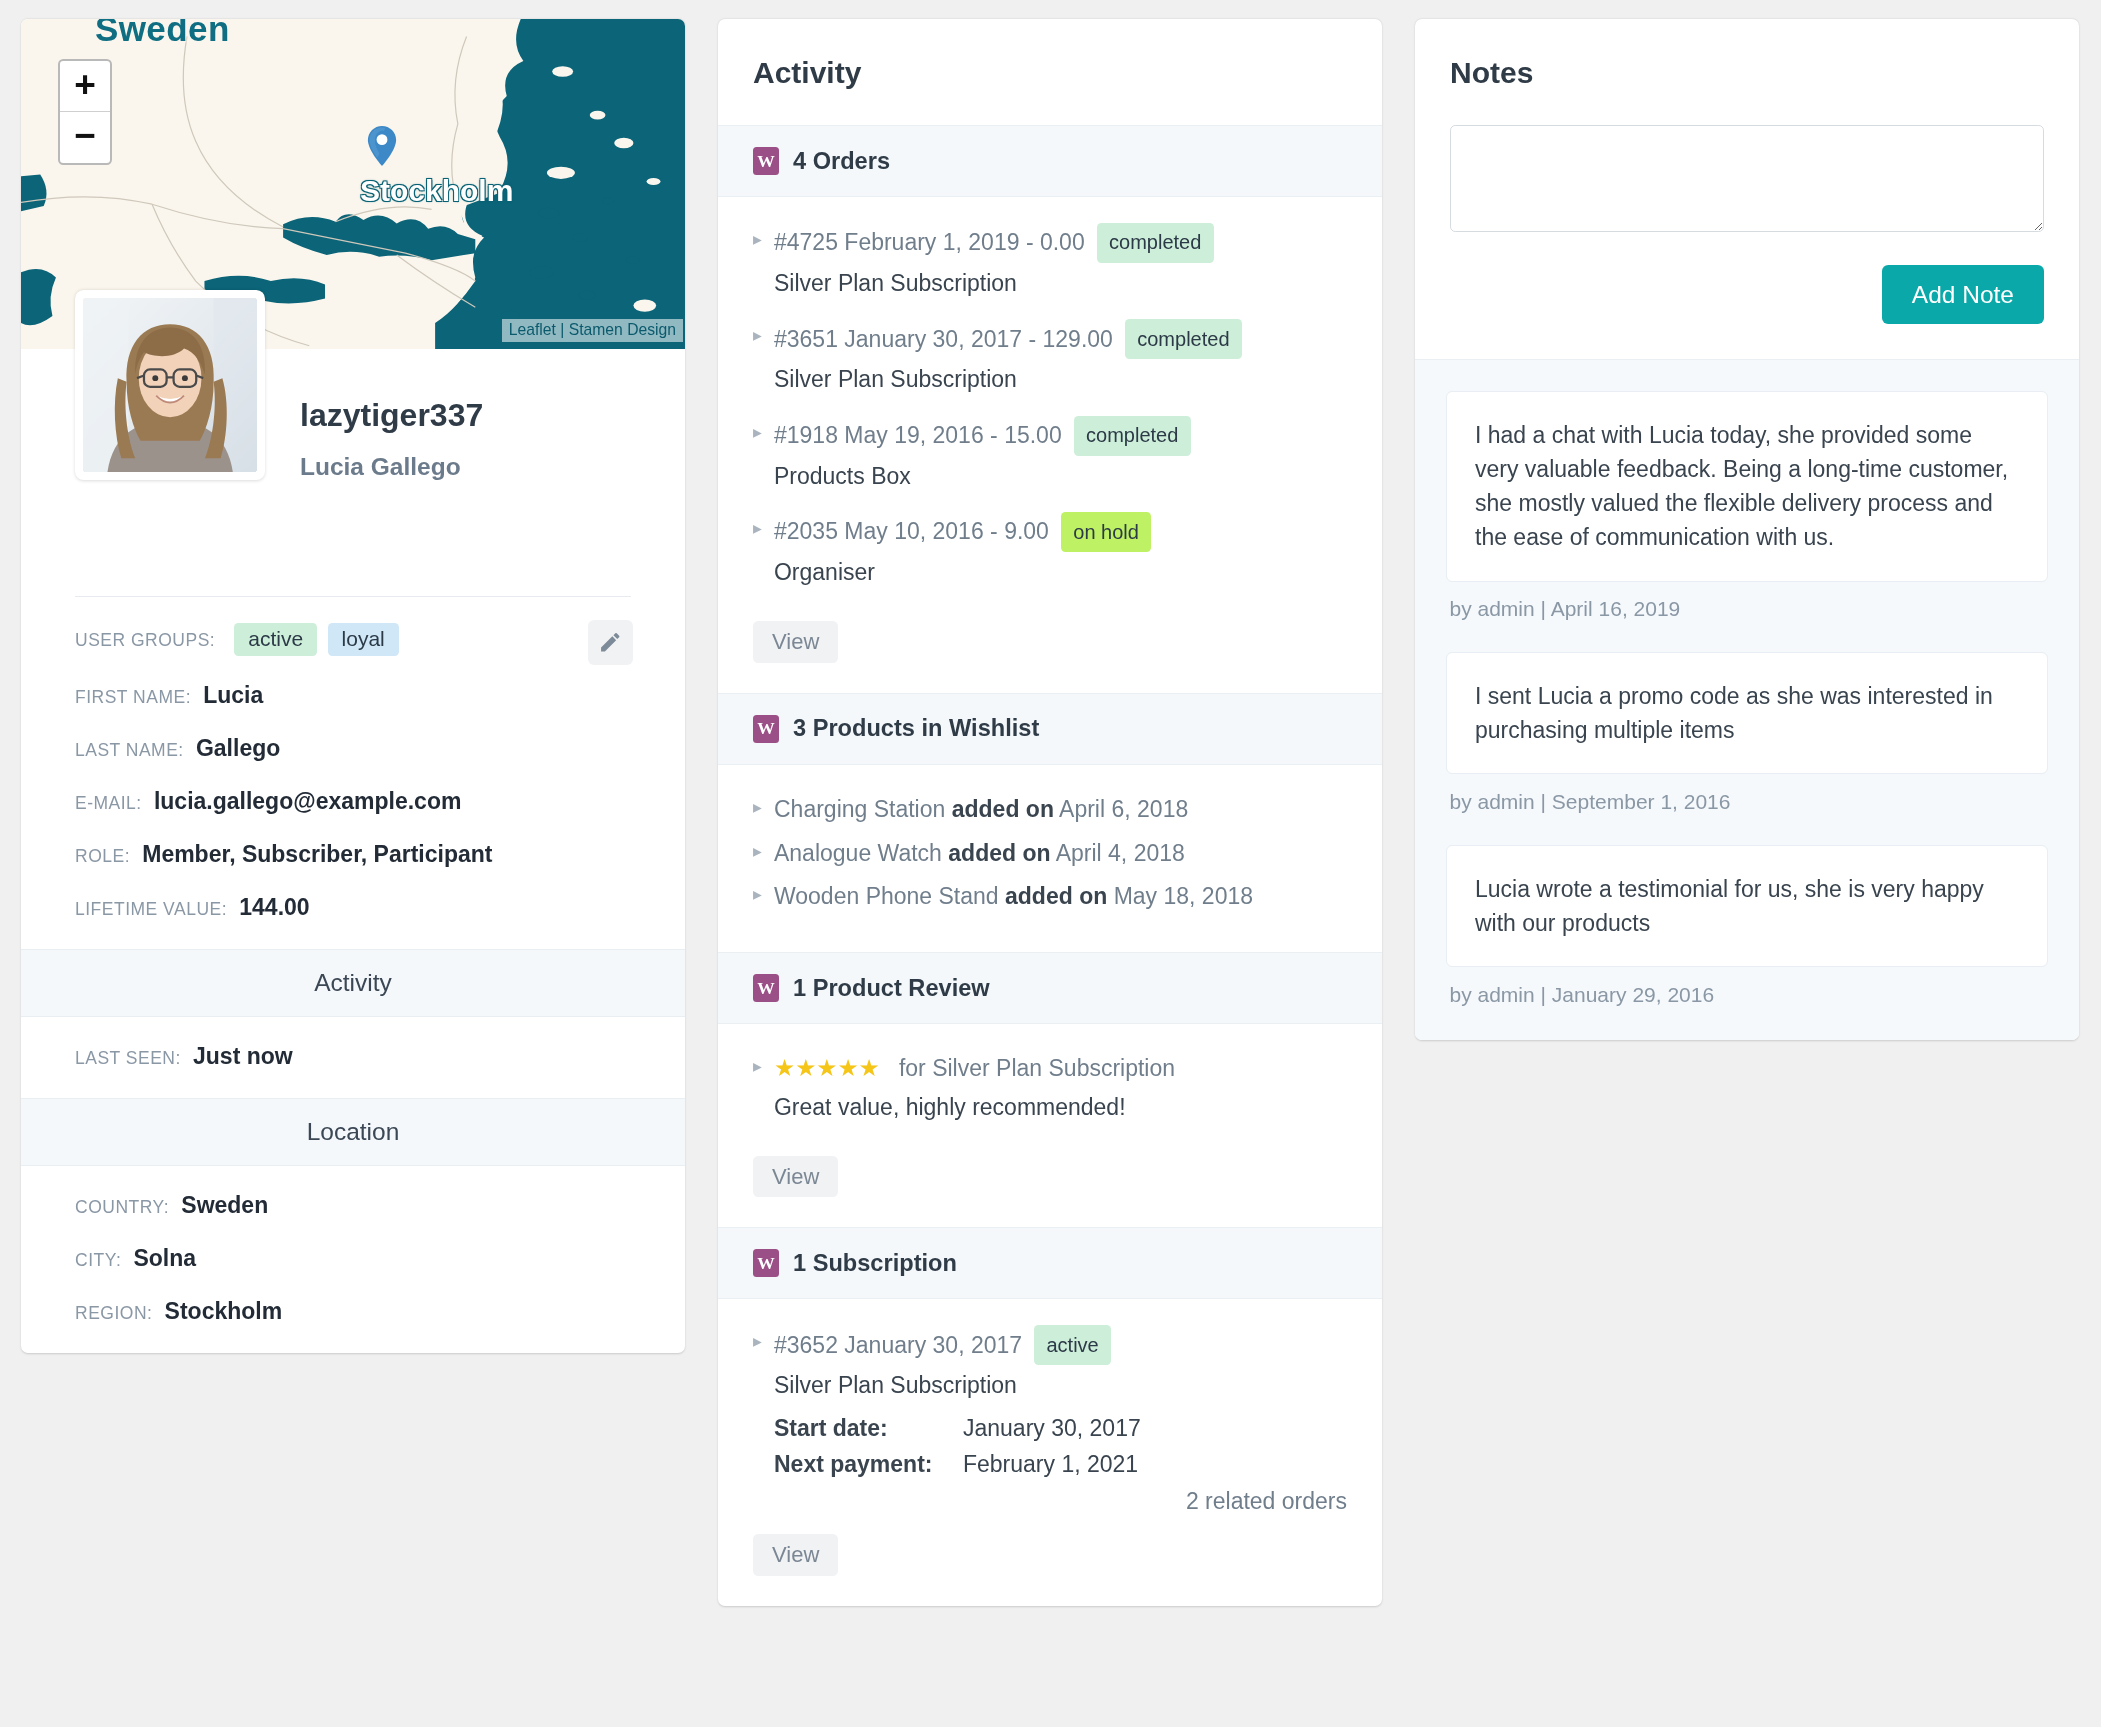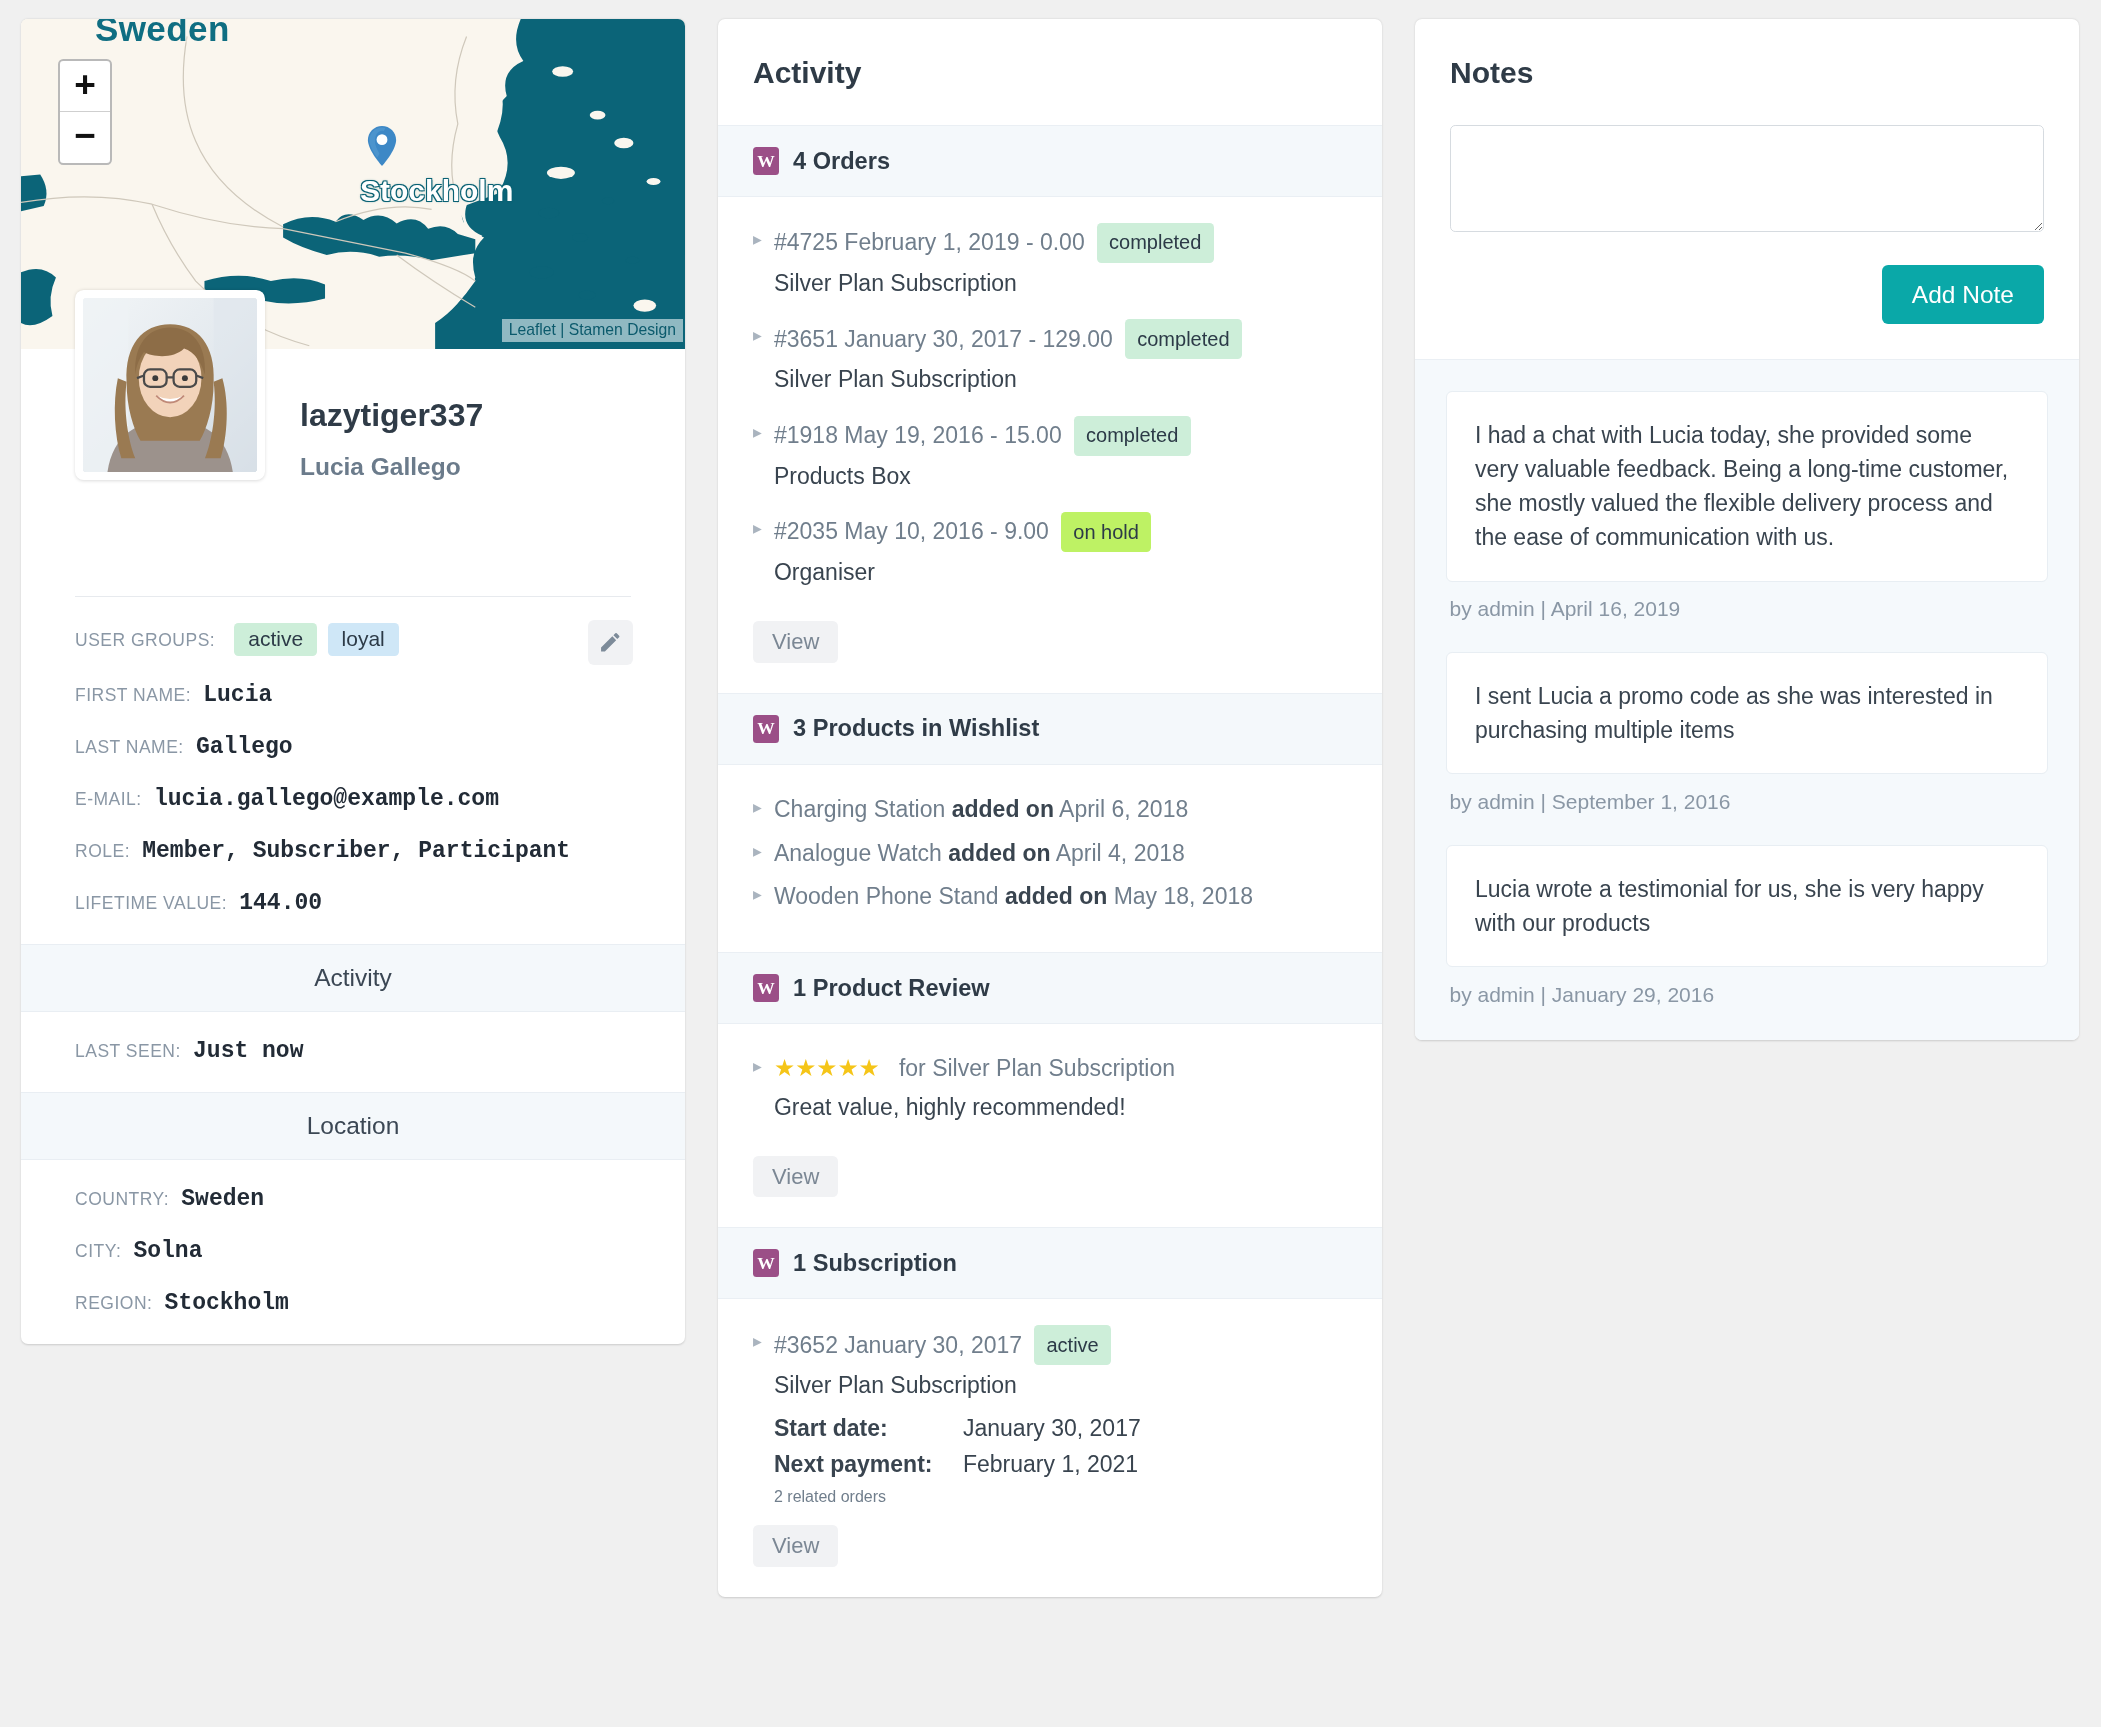--- a/index.html
+++ b/index.html
@@ -125,21 +125,20 @@
   .field { display: flex; align-items: baseline; margin: 0 0 26px 0; }
   .field:last-child { margin-bottom: 5.2px; }
   .flabel {
     font-size: 17.5px; letter-spacing: 0.5px;
     color: #8a97a5; text-transform: uppercase;
     white-space: nowrap;
   }
   .fvalue {
     font-size: 23px; color: #222b36; font-weight: bold;
     margin-left: 12.2px;
-    font-family: Liberation Mono, monospace;
   }
   .tags { display: flex; gap: 10.5px; margin-left: 19px; }
   .tag {
     font-size: 21px; padding: 4.4px 14px;
     border-radius: 4.4px; color: #2c3a47;
   }
   .tag.green { background: #cdeed9; }
   .tag.blue  { background: #cfe7f7; }
   .edit-btn {
     position: absolute; right: 52px; top: 23px;
@@ -220,21 +219,21 @@
     border: none;
     cursor: pointer;
     margin-top: 12.2px;
     font-family: "Liberation Sans", sans-serif;
   }
   .wl-row { font-size: 23px; color: #707e8c; line-height: 1.6; }
   .wl-row b { color: #39444f; font-weight: bold; }
   .stars { color: #f5c518; font-size: 23.6px; letter-spacing: 0px; margin-right: 7px; }
   .kv { display: flex; font-size: 23px; color: #39444f; margin-top: 8.7px; }
   .kv .k { font-weight: bold; width: 189px; flex: 0 0 189px; }
-  .muted-line { font-size: 16px; color: #707e8c; margin-top: 10.5px; }
+  .muted-line { font-size: 23px; color: #707e8c; margin-top: 10.5px; text-align: right; }
 
   
   .col-right { width: 664px; flex: 0 0 664px; }
   .notes-top { padding: 0 35px 35px 35px; }
   .note-textarea {
     width: 100%; height: 107px;
     border: 0.9px solid #d6dbe0;
     border-radius: 5.2px;
     resize: vertical;
     font-family: "Liberation Sans", sans-serif;

